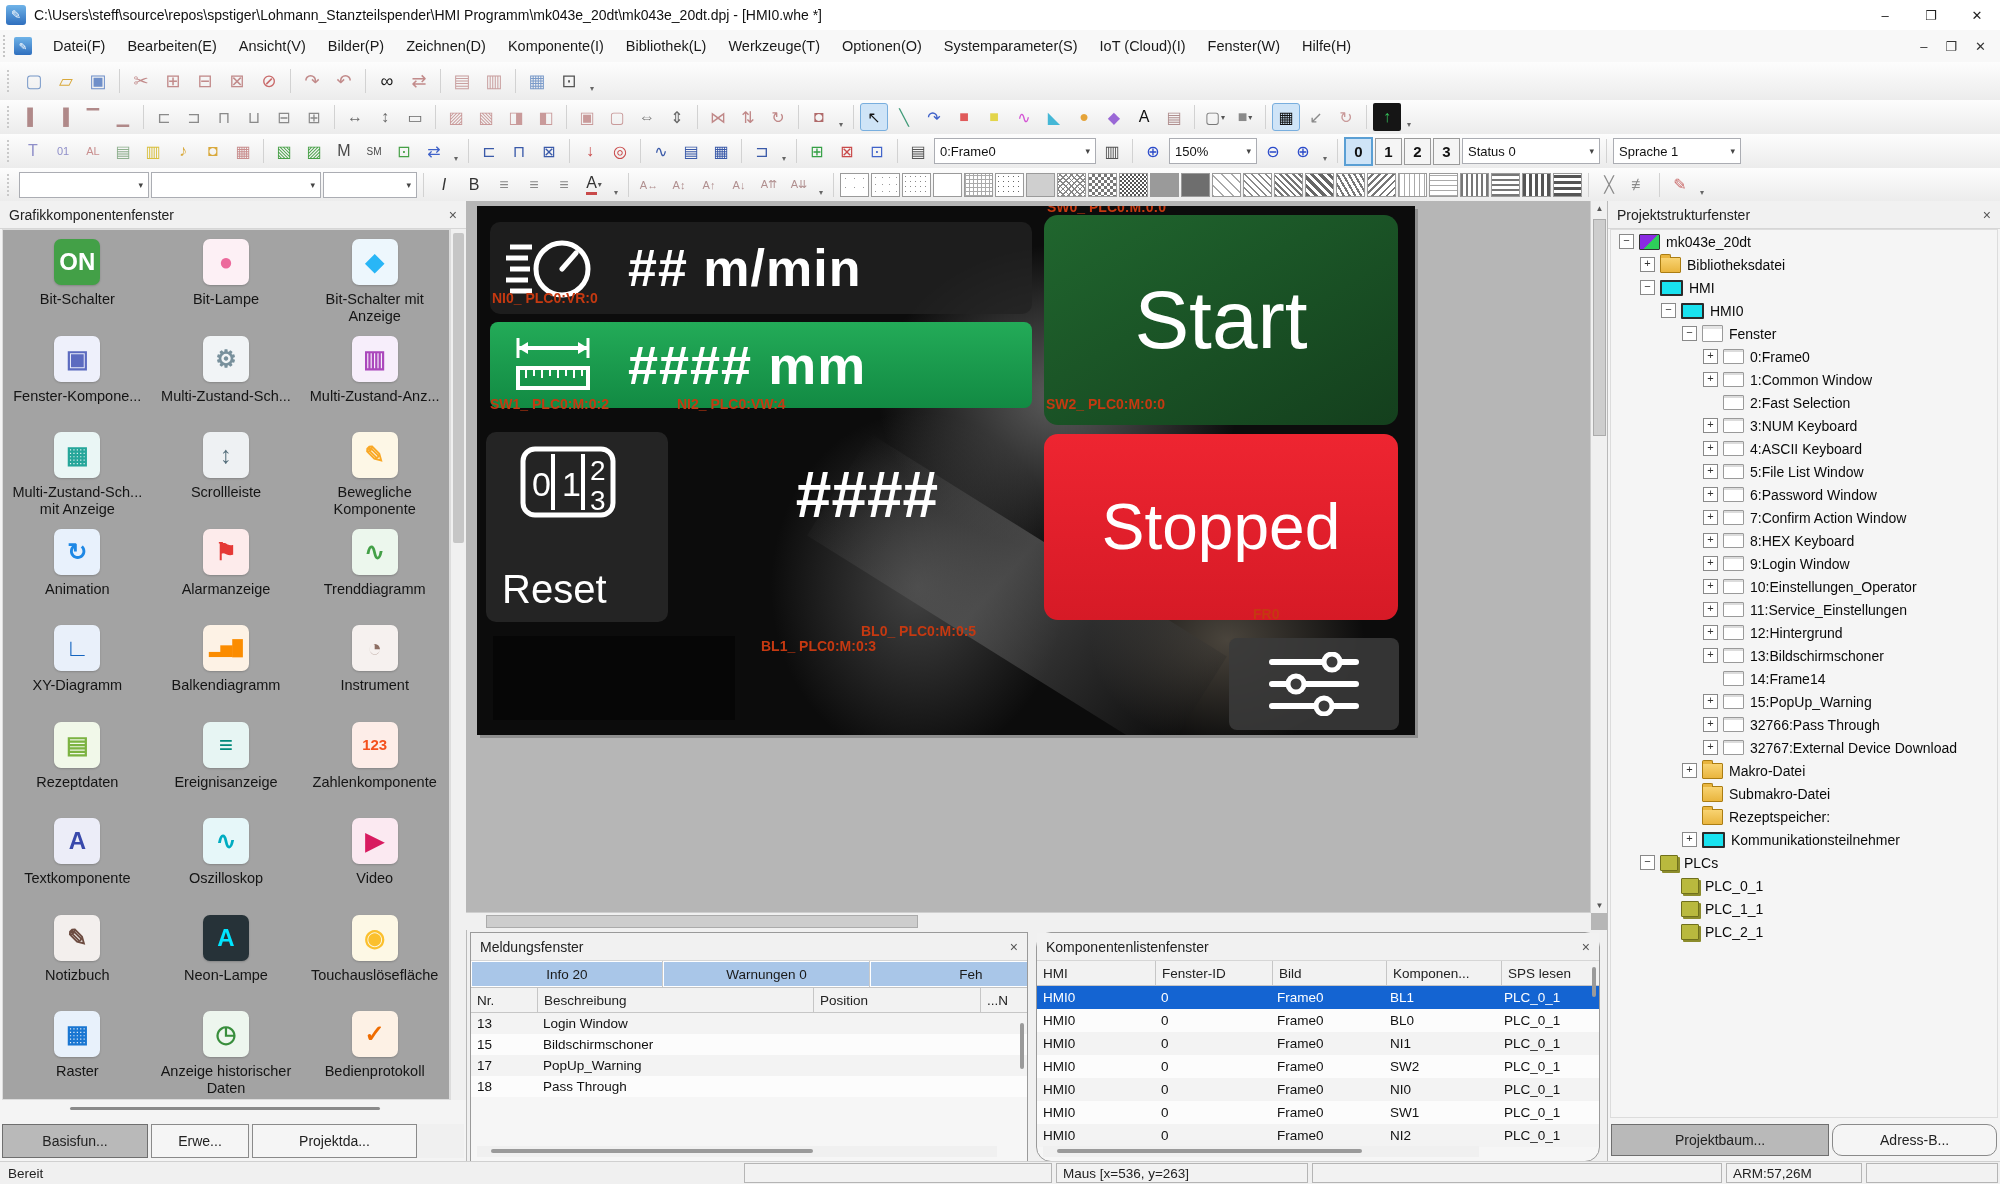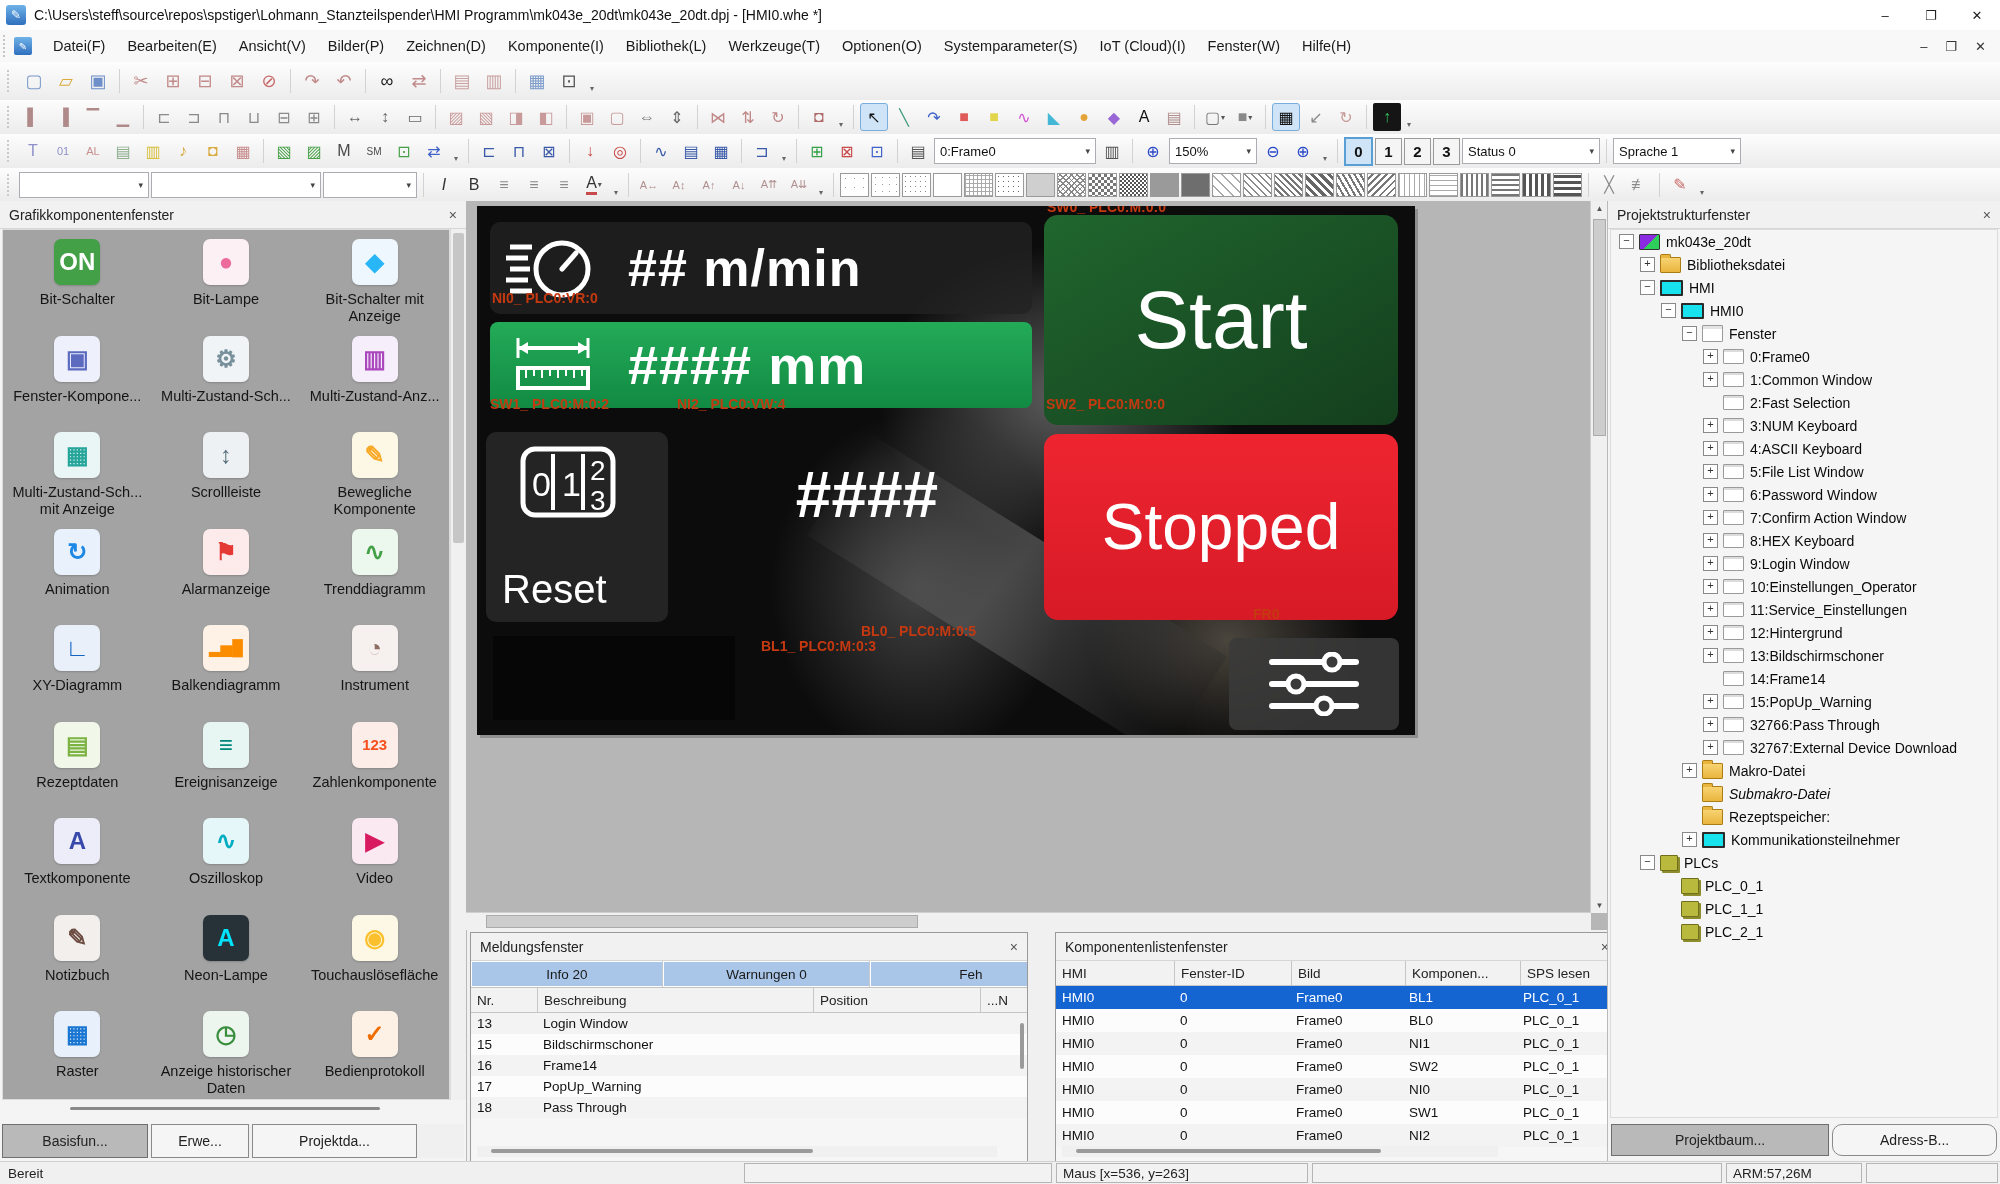--- a/index.html
+++ b/index.html
@@ -101,21 +101,21 @@
   .plc{position:absolute;color:#c53911;font-size:14px;font-weight:bold;white-space:nowrap;}
   .vscroll{position:absolute;right:0;top:0;width:17px;height:712px;background:#f0f0f0;border-left:1px solid #cfcfcf;font-size:8px;color:#555;}
   .vscroll .up,.vscroll .dn{position:absolute;left:0;right:0;height:15px;display:flex;align-items:center;justify-content:center;}
   .vscroll .dn{bottom:0;}
   .vthumb{position:absolute;left:2px;right:2px;top:18px;height:215px;background:#cdcdcd;border:1px solid #ababab;}
   .hscroll{position:absolute;left:0;bottom:0;right:17px;height:17px;background:#f0f0f0;border-top:1px solid #cfcfcf;}
   .hthumb{position:absolute;top:2px;bottom:2px;left:20px;width:430px;background:#cdcdcd;border:1px solid #ababab;}
   
   .bpanel{position:absolute;top:731px;height:228px;background:#f6f6f6;border:1px solid #9a9a9a;}
   #meld{left:4px;width:556px;}
-  #komp{left:589px;width:562px;}
+  #komp{left:570px;width:562px;border-radius:15px;}
   .mtabs{display:flex;height:26px;background:#f0f0f0;border-bottom:1px solid #c4c4c4;overflow:hidden;}
   .mtab{background:#a9c6e8;border:1px solid #fff;outline:1px solid #c9c9c9;display:flex;align-items:center;justify-content:center;font-size:13.5px;color:#1a1a1a;flex:0 0 auto;}
   .trow{display:flex;overflow:hidden;}
   .thead{height:24px;background:#f2f2f2;border-bottom:1px solid #c6c6c6;}
   .thead .cell{border-right:1px solid #c6c6c6;background:#f2f2f2;font-size:13.5px;color:#222;}
   .cell{display:flex;align-items:center;padding:0 6px;white-space:nowrap;overflow:hidden;flex:0 0 auto;font-size:13.5px;}
   .drow{height:21px;}
   .drow:nth-child(odd){background:#f3f3f3;}
   .drow:nth-child(even){background:#fcfcfc;}
   #komp .drow{height:23px;}
@@ -918,26 +918,20 @@
               <div class="cell" style="width: 154px;"></div>
               <div class="cell" style="width: 85px;"></div>
             </div>
             <div class="trow drow">
               <div class="cell" style="width: 54px;">15</div>
               <div class="cell" style="width: 263px;">Bildschirmschoner</div>
               <div class="cell" style="width: 154px;"></div>
               <div class="cell" style="width: 85px;"></div>
             </div>
             <div class="trow drow">
-              <div class="cell" style="width: 54px;">16</div>
-              <div class="cell" style="width: 263px;">Frame14</div>
-              <div class="cell" style="width: 154px;"></div>
-              <div class="cell" style="width: 85px;"></div>
-            </div>
-            <div class="trow drow">
               <div class="cell" style="width: 54px;">17</div>
               <div class="cell" style="width: 263px;">PopUp_Warning</div>
               <div class="cell" style="width: 154px;"></div>
               <div class="cell" style="width: 85px;"></div>
             </div>
             <div class="trow drow">
               <div class="cell" style="width: 54px;">18</div>
               <div class="cell" style="width: 263px;">Pass Through</div>
               <div class="cell" style="width: 154px;"></div>
               <div class="cell" style="width: 85px;"></div>
@@ -1138,21 +1132,21 @@
           <div class="titem" style="padding-left: 92px;">
             <span class="texp">+</span>
             <span class="tico page"></span>
             <span>32767:External Device Download</span>
           </div>
           <div class="titem" style="padding-left: 71px;">
             <span class="texp">+</span>
             <span class="tico folder"></span>
             <span>Makro-Datei</span>
           </div>
-          <div class="titem" style="padding-left: 71px; font-style: italic;">
+          <div class="titem" style="padding-left: 71px;">
             <span class="texp none"></span>
             <span class="tico folder"></span>
             <span>Submakro-Datei</span>
           </div>
           <div class="titem" style="padding-left: 71px;">
             <span class="texp none"></span>
             <span class="tico folder"></span>
             <span>Rezeptspeicher:</span>
           </div>
           <div class="titem" style="padding-left: 71px;">

